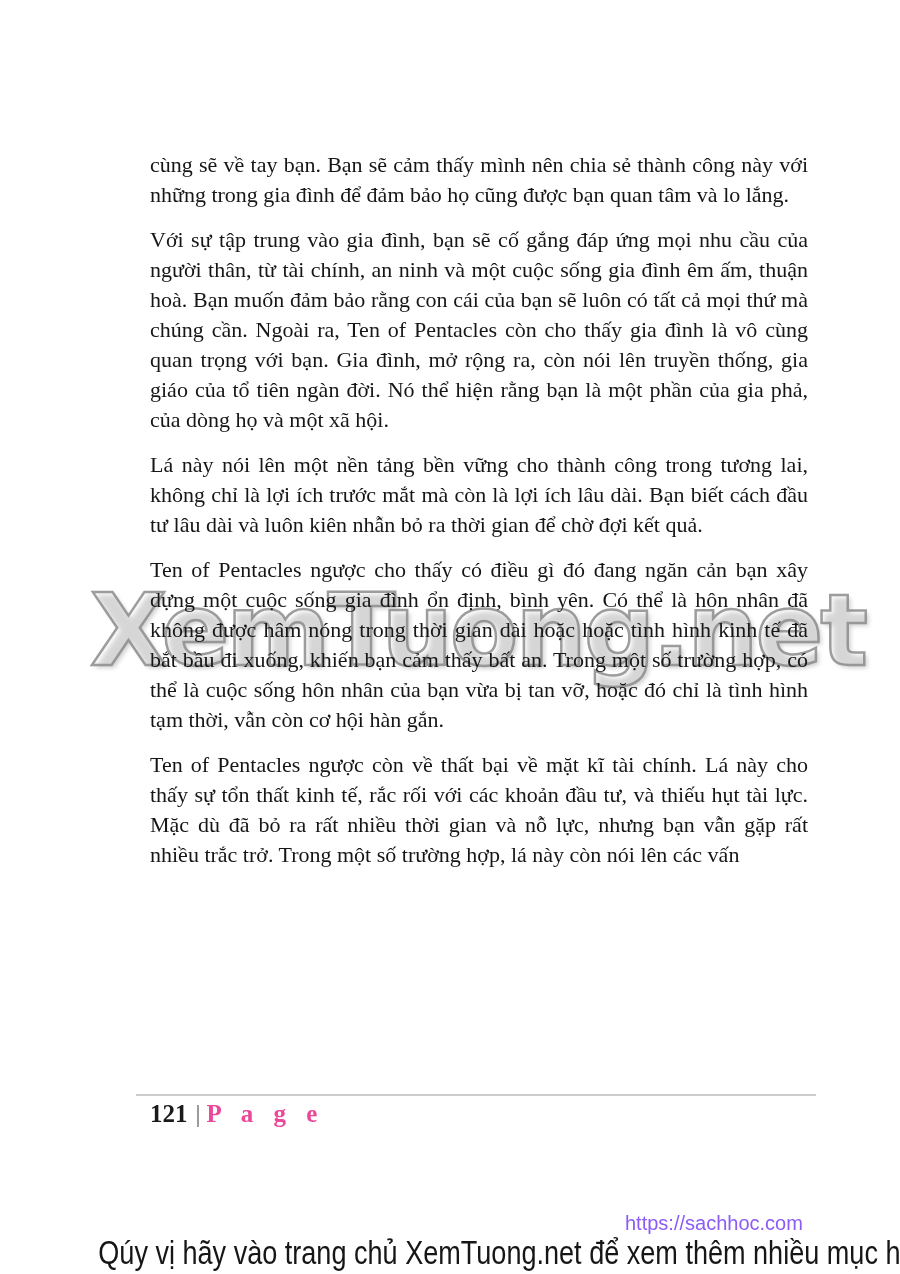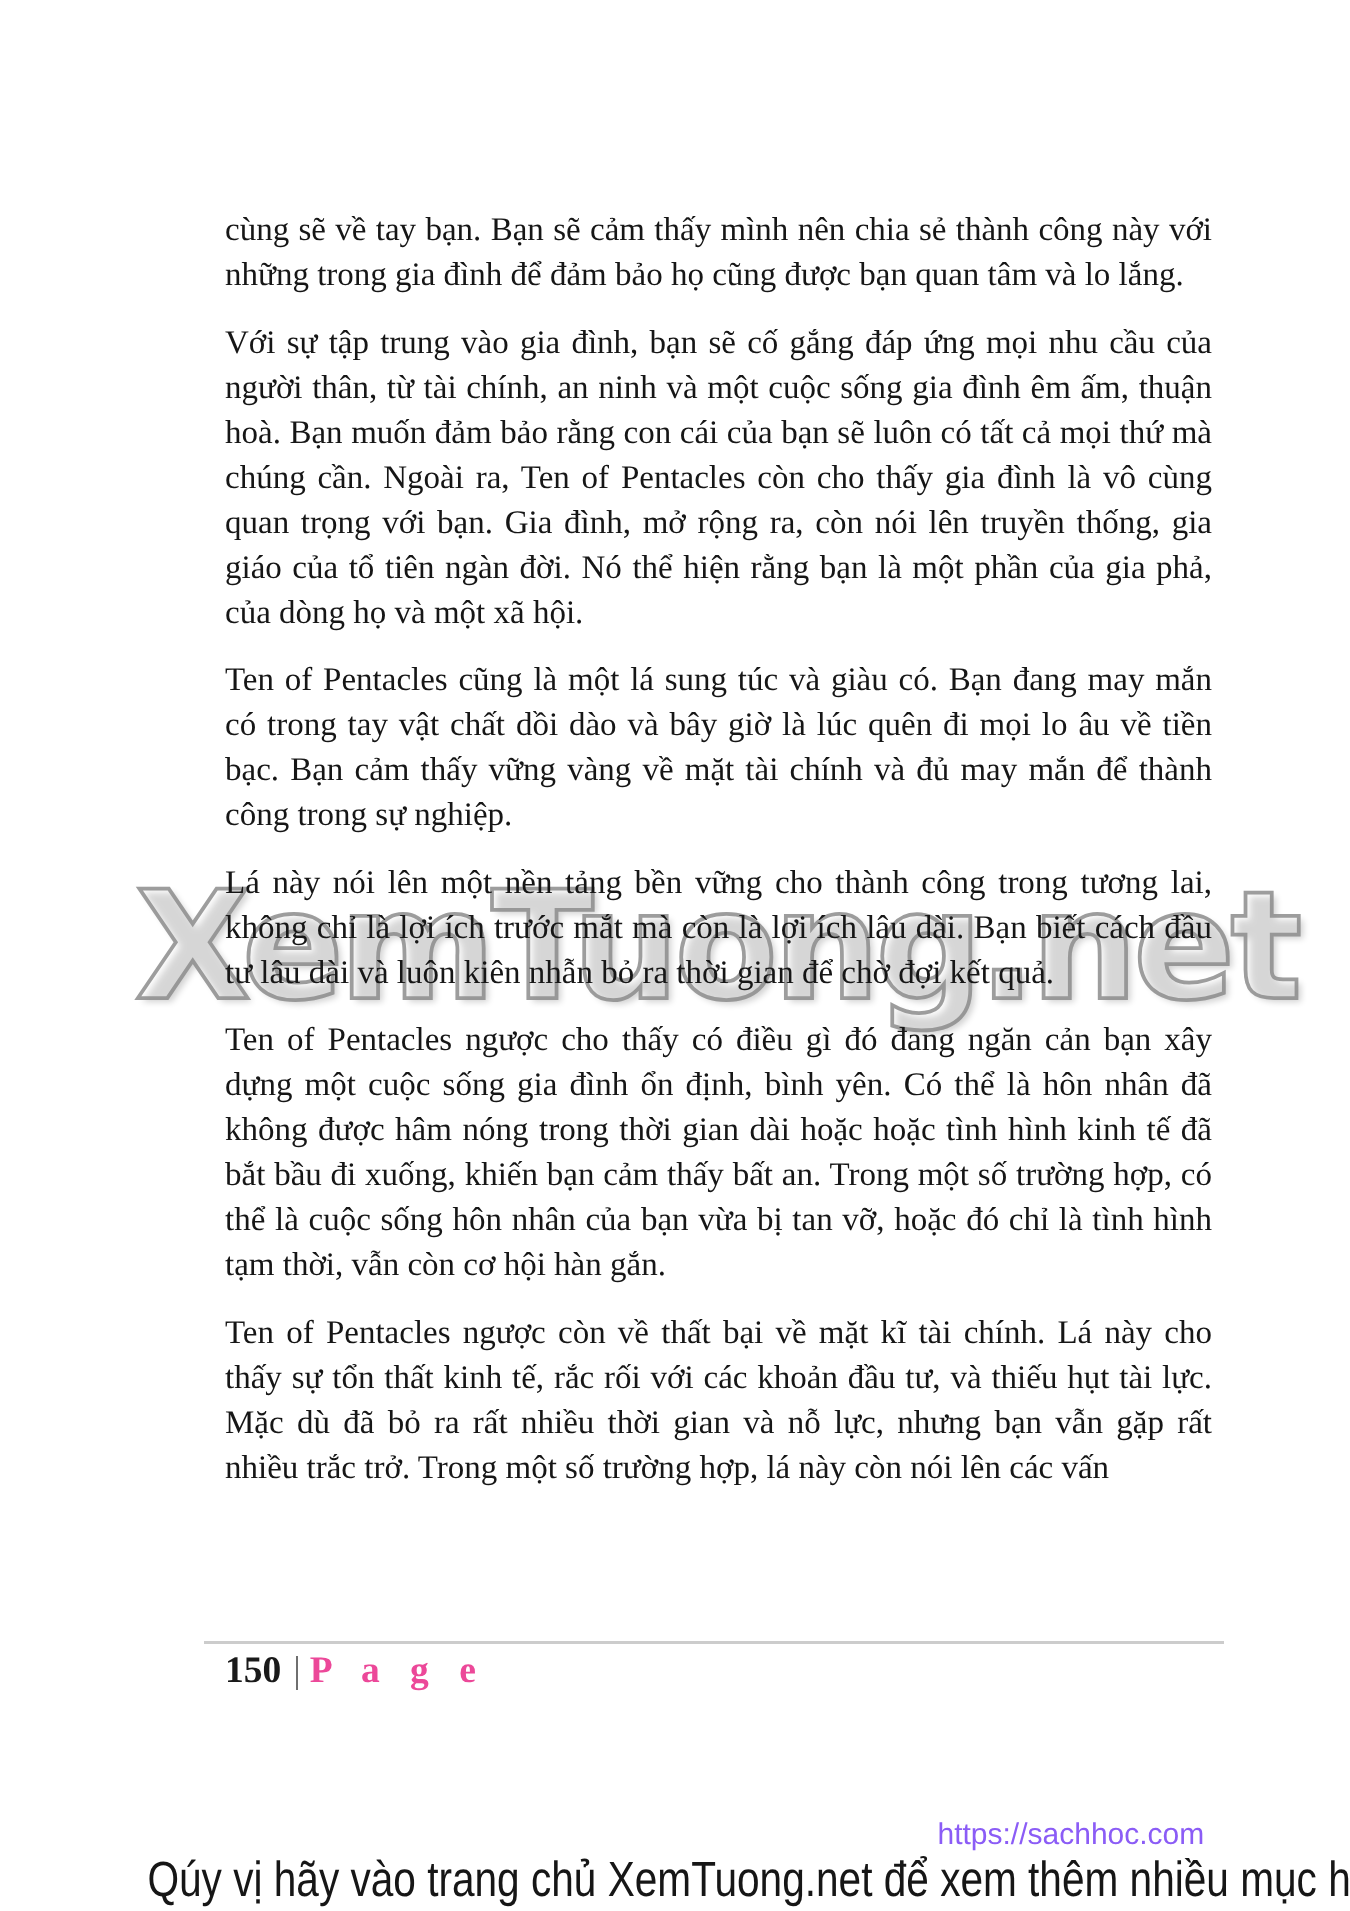--- a/index.html
+++ b/index.html
@@ -35,21 +35,21 @@
   
   .body-text {
     position: absolute;
     left: 150px;
     top: 138px;
     width: 658px;
     z-index: 2;
     color: #161616;
   }
   .body-text p {
-    margin: 0 0 15px 0;
+    margin: 12px 0 15px 0;
     font-size: 22px;
     line-height: 30px;
     text-align: justify;
     text-justify: inter-word;
   }
   .body-text h2 {
     margin: 4px 0 16px 0;
     font-size: 23px;
     line-height: 30px;
     font-weight: 700;
@@ -125,30 +125,29 @@
 </head>
 <body>
 
 <div class="page">
 
   <div class="watermark">XemTuong.net</div>
 
   <main class="body-text">
     <p>cùng sẽ về tay bạn. Bạn sẽ cảm thấy mình nên chia sẻ thành công này với những trong gia đình để đảm bảo họ cũng được bạn quan tâm và lo lắng.</p>
     <p>Với sự tập trung vào gia đình, bạn sẽ cố gắng đáp ứng mọi nhu cầu của người thân, từ tài chính, an ninh và một cuộc sống gia đình êm ấm, thuận hoà. Bạn muốn đảm bảo rằng con cái của bạn sẽ luôn có tất cả mọi thứ mà chúng cần. Ngoài ra, Ten of Pentacles còn cho thấy gia đình là vô cùng quan trọng với bạn. Gia đình, mở rộng ra, còn nói lên truyền thống, gia giáo của tổ tiên ngàn đời. Nó thể hiện rằng bạn là một phần của gia phả, của dòng họ và một xã hội.</p>
-    <p>Ten of Pentacles cũng là một lá sung túc và giàu có. Bạn đang may mắn có trong tay vật chất dồi dào và bây giờ là lúc quên đi mọi lo âu về tiền bạc. Bạn cảm thấy vững vàng về mặt tài chính và đủ may mắn để thành công trong sự nghiệp.</p>
     <p>Lá này nói lên một nền tảng bền vững cho thành công trong tương lai, không chỉ là lợi ích trước mắt mà còn là lợi ích lâu dài. Bạn biết cách đầu tư lâu dài và luôn kiên nhẫn bỏ ra thời gian để chờ đợi kết quả.</p>
     <p>Ten of Pentacles ngược cho thấy có điều gì đó đang ngăn cản bạn xây dựng một cuộc sống gia đình ổn định, bình yên. Có thể là hôn nhân đã không được hâm nóng trong thời gian dài hoặc hoặc tình hình kinh tế đã bắt bầu đi xuống, khiến bạn cảm thấy bất an. Trong một số trường hợp, có thể là cuộc sống hôn nhân của bạn vừa bị tan vỡ, hoặc đó chỉ là tình hình tạm thời, vẫn còn cơ hội hàn gắn.</p>
     <p>Ten of Pentacles ngược còn về thất bại về mặt kĩ tài chính. Lá này cho thấy sự tổn thất kinh tế, rắc rối với các khoản đầu tư, và thiếu hụt tài lực. Mặc dù đã bỏ ra rất nhiều thời gian và nỗ lực, nhưng bạn vẫn gặp rất nhiều trắc trở. Trong một số trường hợp, lá này còn nói lên các vấn</p>
   </main>
 
   <div class="footer-rule"></div>
 
   <div class="footer">
-    <span class="pagenum">150</span><span class="sep">|</span><span class="pagelabel">P a g e</span>
+    <span class="pagenum">121</span><span class="sep">|</span><span class="pagelabel">P a g e</span>
   </div>
 
   <a class="source-link">https://sachhoc.com</a>
 
   <div class="banner">
     <span>Qúy vị hãy vào trang chủ XemTuong.net để xem thêm nhiều mục hay khác</span>
   </div>
 
 </div>
 

